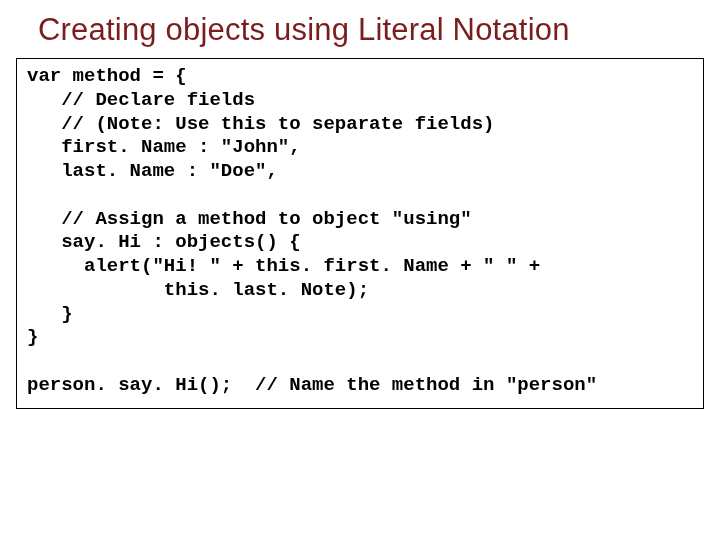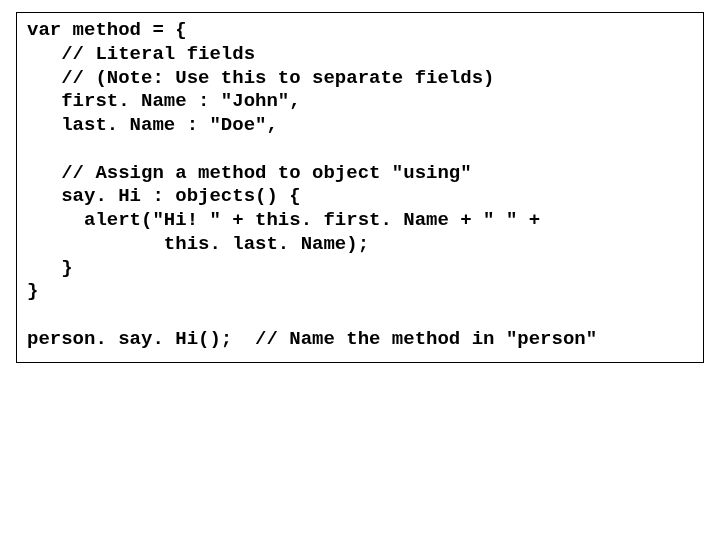--- a/index.html
+++ b/index.html
@@ -32,27 +32,28 @@
     font-weight: bold;
     line-height: 1.25;
     white-space: pre;
     color: #000;
   }
 </style>
 </head>
 <body>
 
 <div class="slide">
+  <h1 class="title">Creating objects using Literal Notation</h1>
   <div class="code-box"><span>var method = {</span>
-<span>   // Literal fields</span>
+<span>   // Declare fields</span>
 <span>   // (Note: Use this to separate fields)</span>
 <span>   first. Name : "John",</span>
 <span>   last. Name : "Doe",</span>
 <span></span>
 <span>   // Assign a method to object "using"</span>
 <span>   say. Hi : objects() {</span>
 <span>     alert("Hi! " + this. first. Name + " " +</span>
-<span>            this. last. Name);</span>
+<span>            this. last. Note);</span>
 <span>   }</span>
 <span>}</span>
 <span></span>
 <span>person. say. Hi();  // Name the method in "person"</span></div>
 </div>
 
 </body></html>

